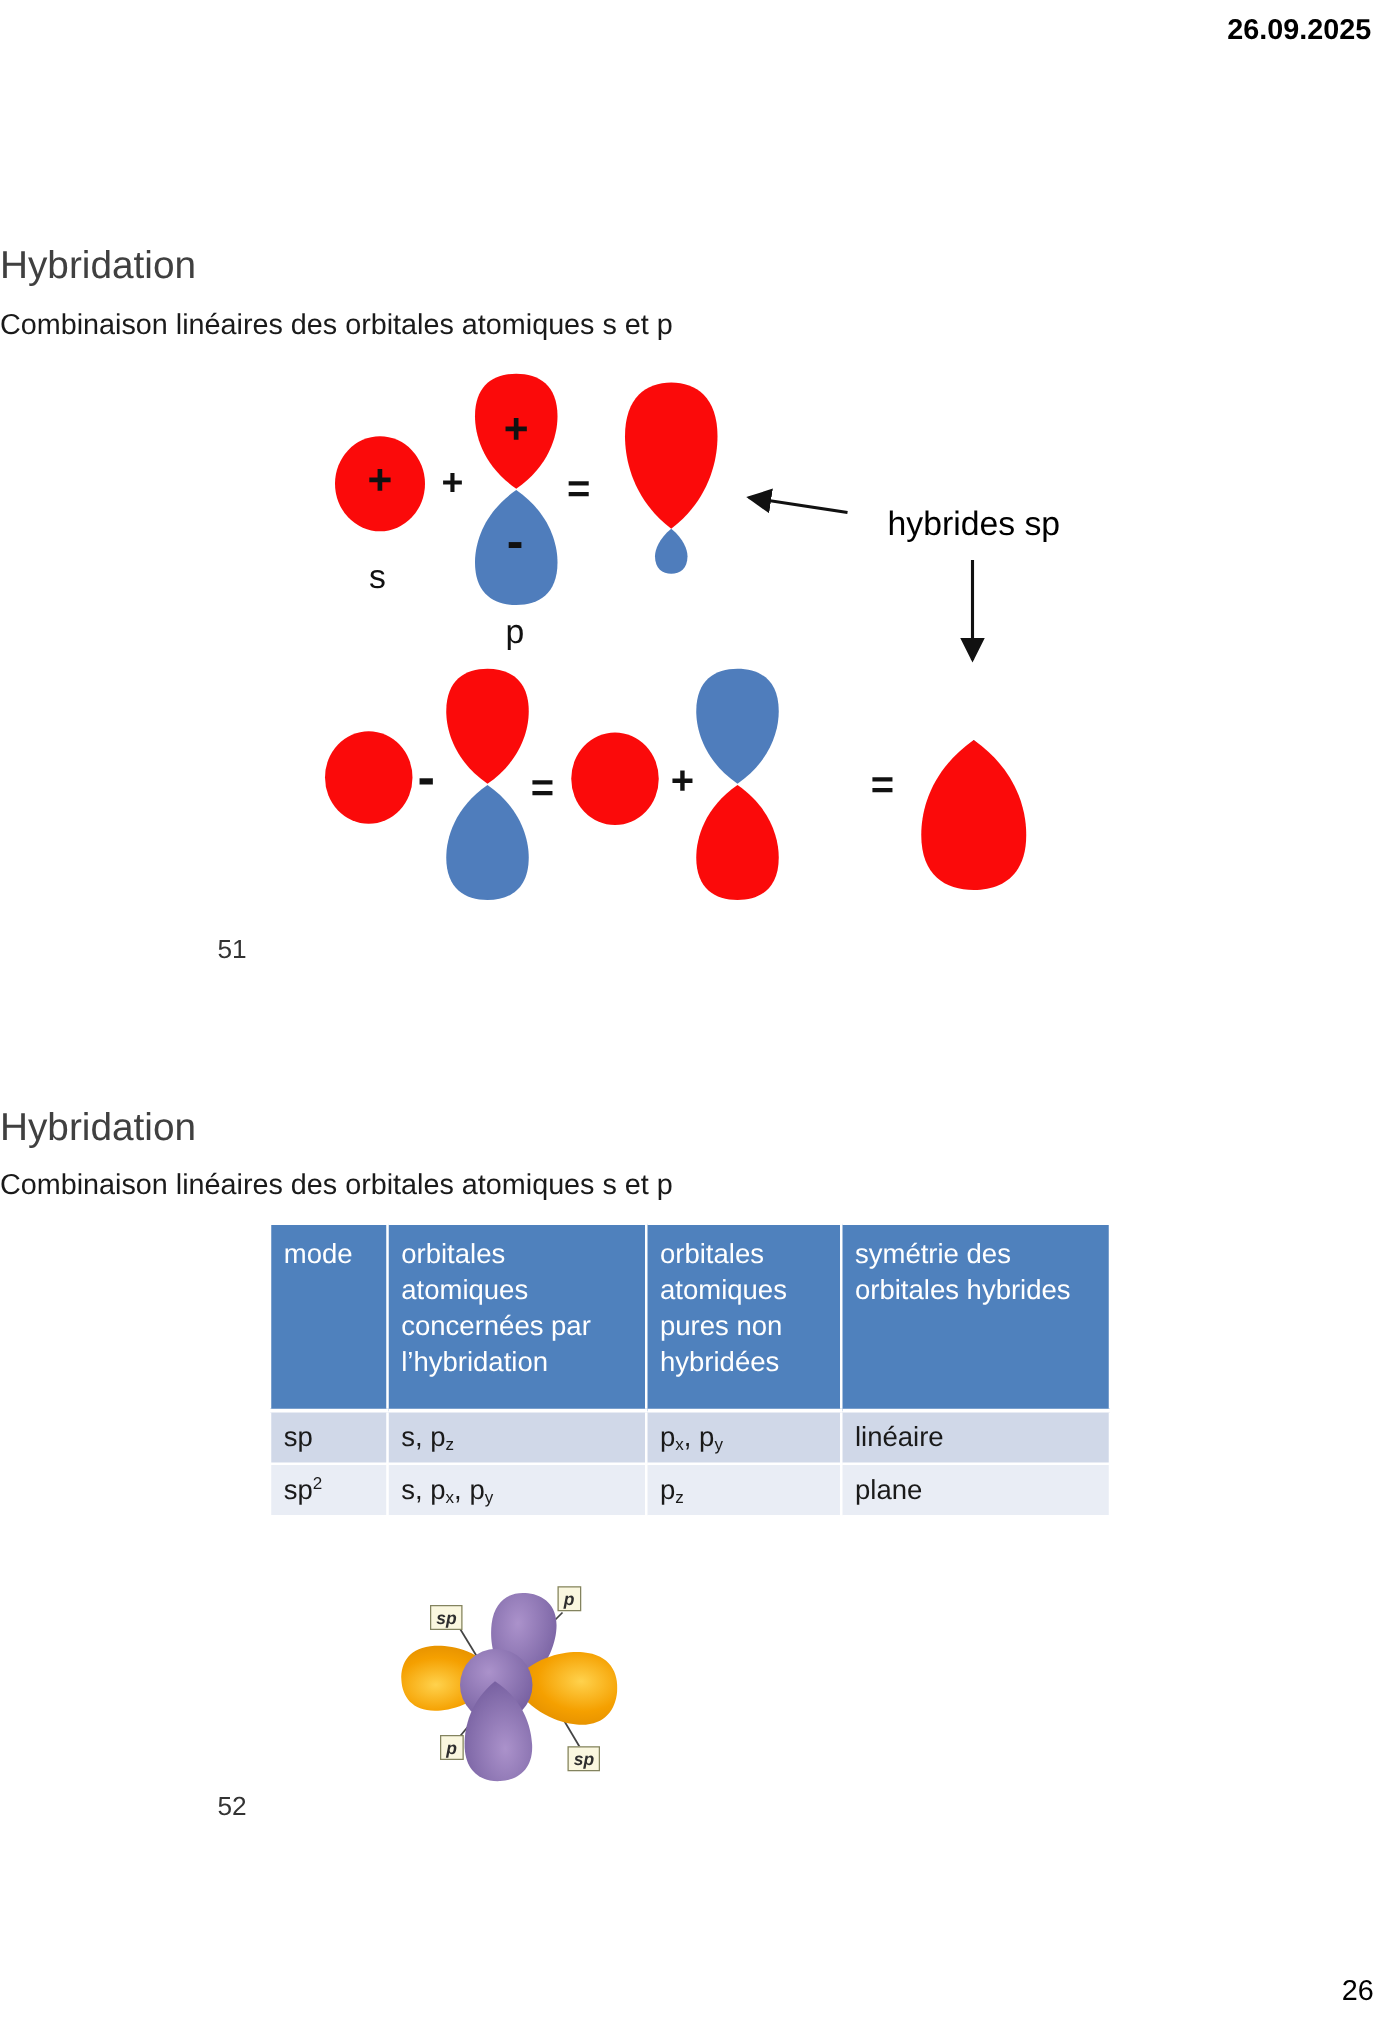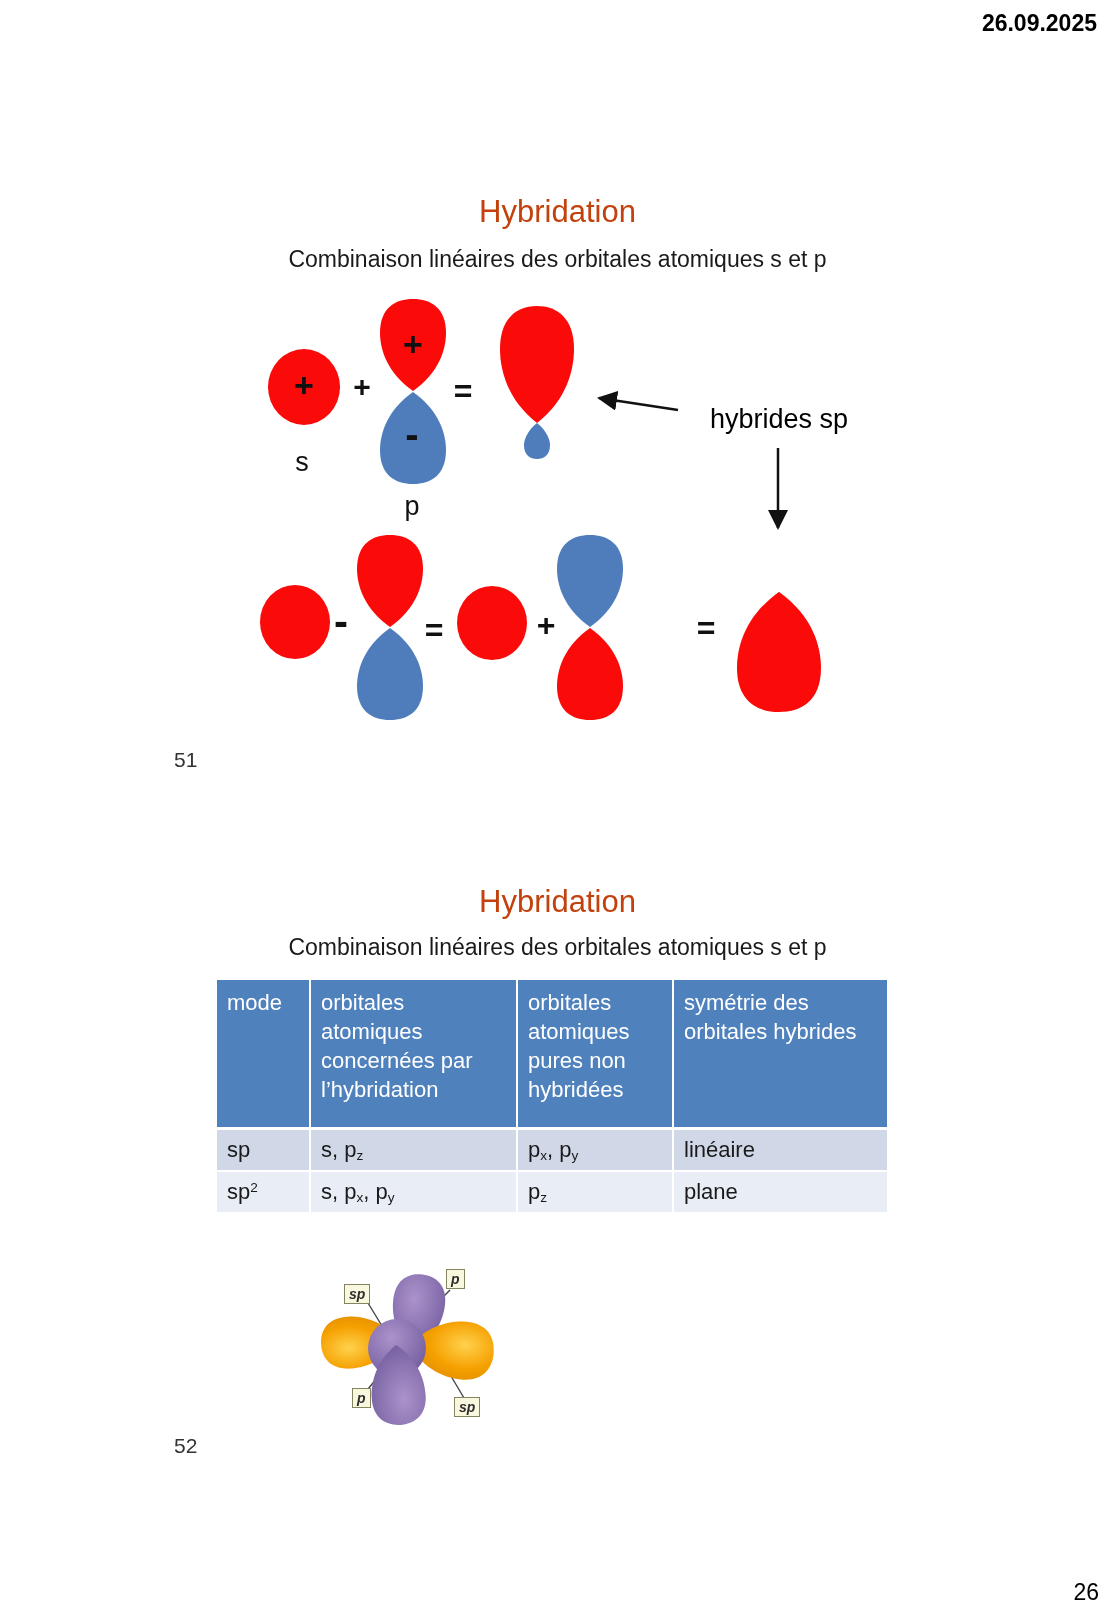--- a/index.html
+++ b/index.html
@@ -1,22 +1,22 @@
 <!DOCTYPE html>
 <html><head>
 <meta charset="utf-8">
 <style>
   html,body{margin:0;padding:0;background:#fff;}
   .page{position:relative;width:1115px;height:1620px;background:#ffffff;
         font-family:"Liberation Sans", sans-serif;color:#141414;overflow:hidden;}
   .abs{position:absolute;}
   .date{top:10px;right:18px;font-size:23px;color:#000;font-weight:bold;}
   .pagenum-br{bottom:14px;right:16px;font-size:23px;color:#000;}
-  .slide-title{width:100%;text-align:center;font-size:31px;color:#c2410c;}
-  .slide-sub{width:100%;text-align:center;font-size:23px;color:#1a1a1a;}
+  .slide-title{width:100%;text-align:left;font-size:31px;color:#404040;}
+  .slide-sub{width:100%;text-align:left;font-size:23px;color:#1a1a1a;}
   .slide-num{font-size:21px;color:#333;}
   .op{font-weight:bold;color:#111;transform:translate(-50%,-50%);white-space:nowrap;}
   .lbl{color:#111;transform:translate(-50%,-50%);}
   .annotation{font-size:27px;color:#000;white-space:nowrap;}
   svg{position:absolute;overflow:visible;}
   
   .tbl{position:absolute;left:215px;top:978px;border-collapse:collapse;table-layout:fixed;
        font-size:22px;}
   .tbl th{background:var(--hdr,#4F81BD);color:#fff;font-weight:normal;text-align:left;
           vertical-align:top;padding:8px 10px 0 10px;height:139px;line-height:29px;

